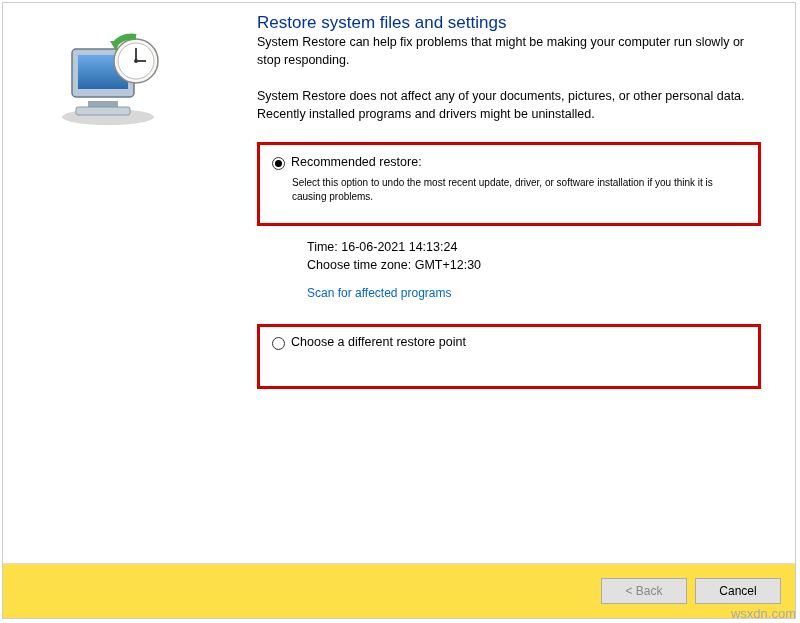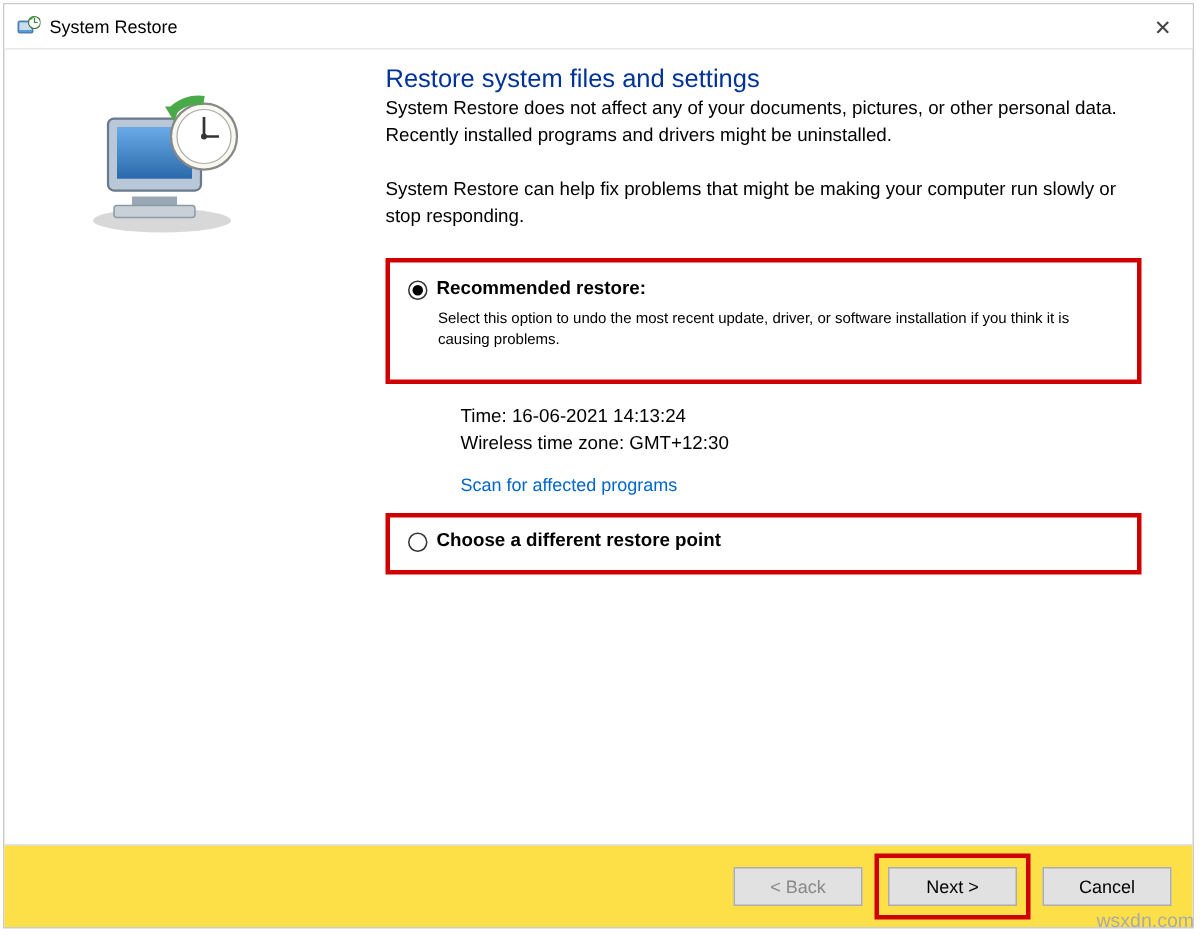--- a/index.html
+++ b/index.html
@@ -71,21 +71,21 @@
       color: #000;
       line-height: 1.45;
       margin-bottom: 18px;
       max-width: 500px;
     }
     .highlight-box {
       border: 3px solid #d00000;
       padding: 10px 18px 18px 12px;
       margin-bottom: 14px;
     }
-    .highlight-box.compact { padding: 8px 12px 12px 12px; }
+    .highlight-box.compact { padding: 8px 12px 36px 12px; }
     .radio-row {
       display: flex;
       align-items: flex-start;
     }
     .radio {
       width: 13px;
       height: 13px;
       border: 1px solid #333;
       border-radius: 50%;
       margin-top: 2px;
@@ -97,32 +97,32 @@
     .radio.checked::after {
       content: "";
       position: absolute;
       width: 7px;
       height: 7px;
       background: #000;
       border-radius: 50%;
       top: 2px;
       left: 2px;
     }
-    .radio-label { font-size: 12.5px; font-weight: bold; }
+    .radio-label { font-size: 12.5px; }
     .radio-desc {
       font-size: 10px;
       margin-left: 20px;
       margin-top: 6px;
       line-height: 1.45;
       max-width: 450px;
     }
     .details {
       margin-left: 50px;
       margin-top: 4px;
-      margin-bottom: 12px;
+      margin-bottom: 24px;
     }
     .details div {
       font-size: 12.5px;
       margin-bottom: 4px;
     }
     .link {
       color: #0066cc;
       cursor: pointer;
       display: inline-block;
       margin-top: 10px;
@@ -166,34 +166,20 @@
       bottom: 2px;
       font-size: 13px;
       color: #aaa;
     }
   </style>
 </head>
 <body>
 
 <div class="window">
 
-  <div class="titlebar">
-    <div class="titlebar-icon">
-      <svg width="16" height="16" viewBox="0 0 16 16">
-        <rect x="1" y="4" width="10" height="8" rx="1" fill="#5a9bd4" stroke="#2a5a8a" stroke-width="0.5"></rect>
-        <rect x="2" y="5" width="8" height="5" fill="#cde"></rect>
-        <circle cx="12" cy="5" r="4" fill="#fff" stroke="#3a7a3a" stroke-width="0.8"></circle>
-        <path d="M12 2 L12 5 L14 5" stroke="#3a7a3a" stroke-width="0.8" fill="none"></path>
-        <path d="M9 3 A4 4 0 0 1 12 1.2" stroke="#4a9a4a" stroke-width="1.4" fill="none"></path>
-        <polygon points="8.5,2 9.5,3.5 9.8,1.8" fill="#4a9a4a"></polygon>
-      </svg>
-    </div>
-    <div class="titlebar-text">System Restore</div>
-    <div class="close-x">✕</div>
-  </div>
 
   <div class="body">
     <div class="sidebar">
       <div>
         <svg width="110" height="100" viewBox="0 0 110 100">
           <ellipse cx="50" cy="86" rx="46" ry="8" fill="#d8d8d8"></ellipse>
           <rect x="14" y="18" width="62" height="48" rx="4" fill="#b8c8d8" stroke="#6a7a8a" stroke-width="1.5"></rect>
           <rect x="20" y="24" width="50" height="34" fill="#3a7aba"></rect>
           <rect x="20" y="24" width="50" height="34" fill="url(#g1)"></rect>
           <rect x="30" y="70" width="30" height="6" fill="#9aa8b6"></rect>
@@ -211,55 +197,52 @@
               <stop offset="1" stop-color="#2a6aaa"></stop>
             </linearGradient>
           </defs>
         </svg>
       </div>
     </div>
 
     <div class="content">
       <h1 class="heading">Restore system files and settings</h1>
 
+      <p class="para">System Restore can help fix problems that might be making your computer run slowly or stop responding.</p>
       <p class="para">System Restore does not affect any of your documents, pictures, or other personal data. Recently installed programs and drivers might be uninstalled.</p>
-      <p class="para">System Restore can help fix problems that might be making your computer run slowly or stop responding.</p>
 
       <div class="highlight-box">
         <div class="radio-row">
           <div class="radio checked"></div>
           <span class="radio-label">Recommended restore:</span>
         </div>
         <div class="radio-desc">Select this option to undo the most recent update, driver, or software installation if you think it is causing problems.</div>
       </div>
 
       <div class="details">
         <div>
           <span>Time:</span>
           <span>16-06-2021 14:13:24</span>
         </div>
         <div>
-          <span>Wireless time zone:</span>
+          <span>Choose time zone:</span>
           <span>GMT+12:30</span>
         </div>
         <a class="link">Scan for affected programs</a>
       </div>
 
       <div class="highlight-box compact">
         <div class="radio-row">
           <div class="radio"></div>
           <span class="radio-label">Choose a different restore point</span>
         </div>
       </div>
     </div>
   </div>
 
   <div class="footer">
     <button class="btn disabled">&lt; Back</button>
-    <span class="btn-wrap-highlight">
-      <button class="btn">Next &gt;</button>
-    </span>
     <button class="btn">Cancel</button>
   </div>
 
 </div>
 
 <div class="watermark">wsxdn.com</div>
 
 </body></html>

